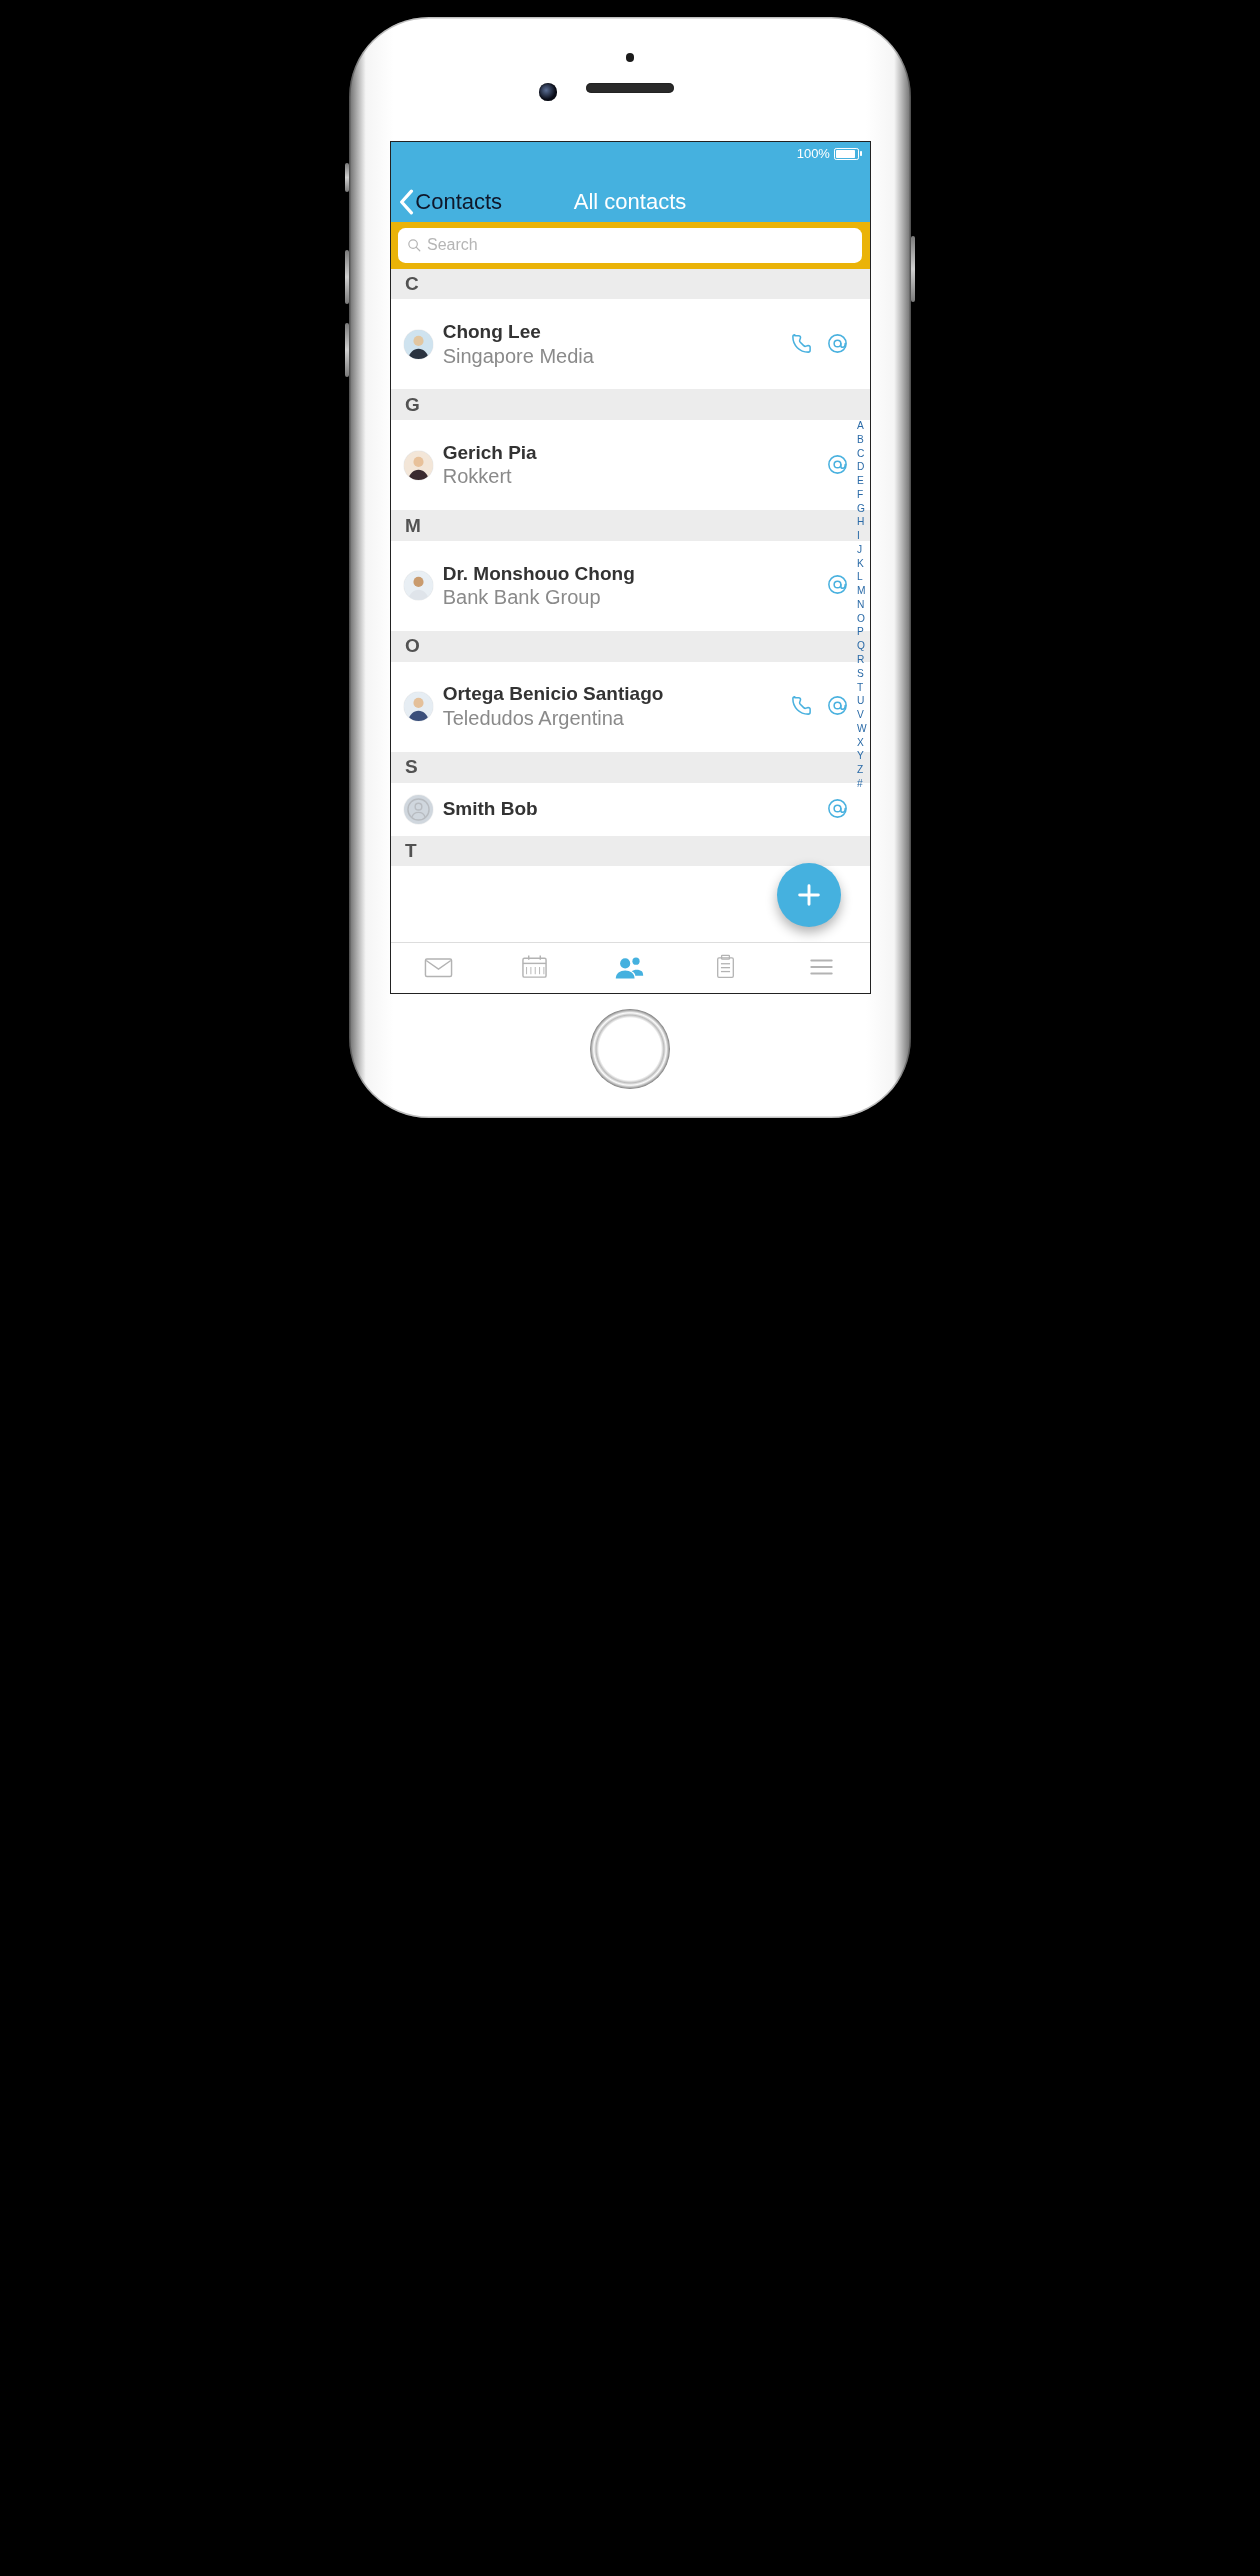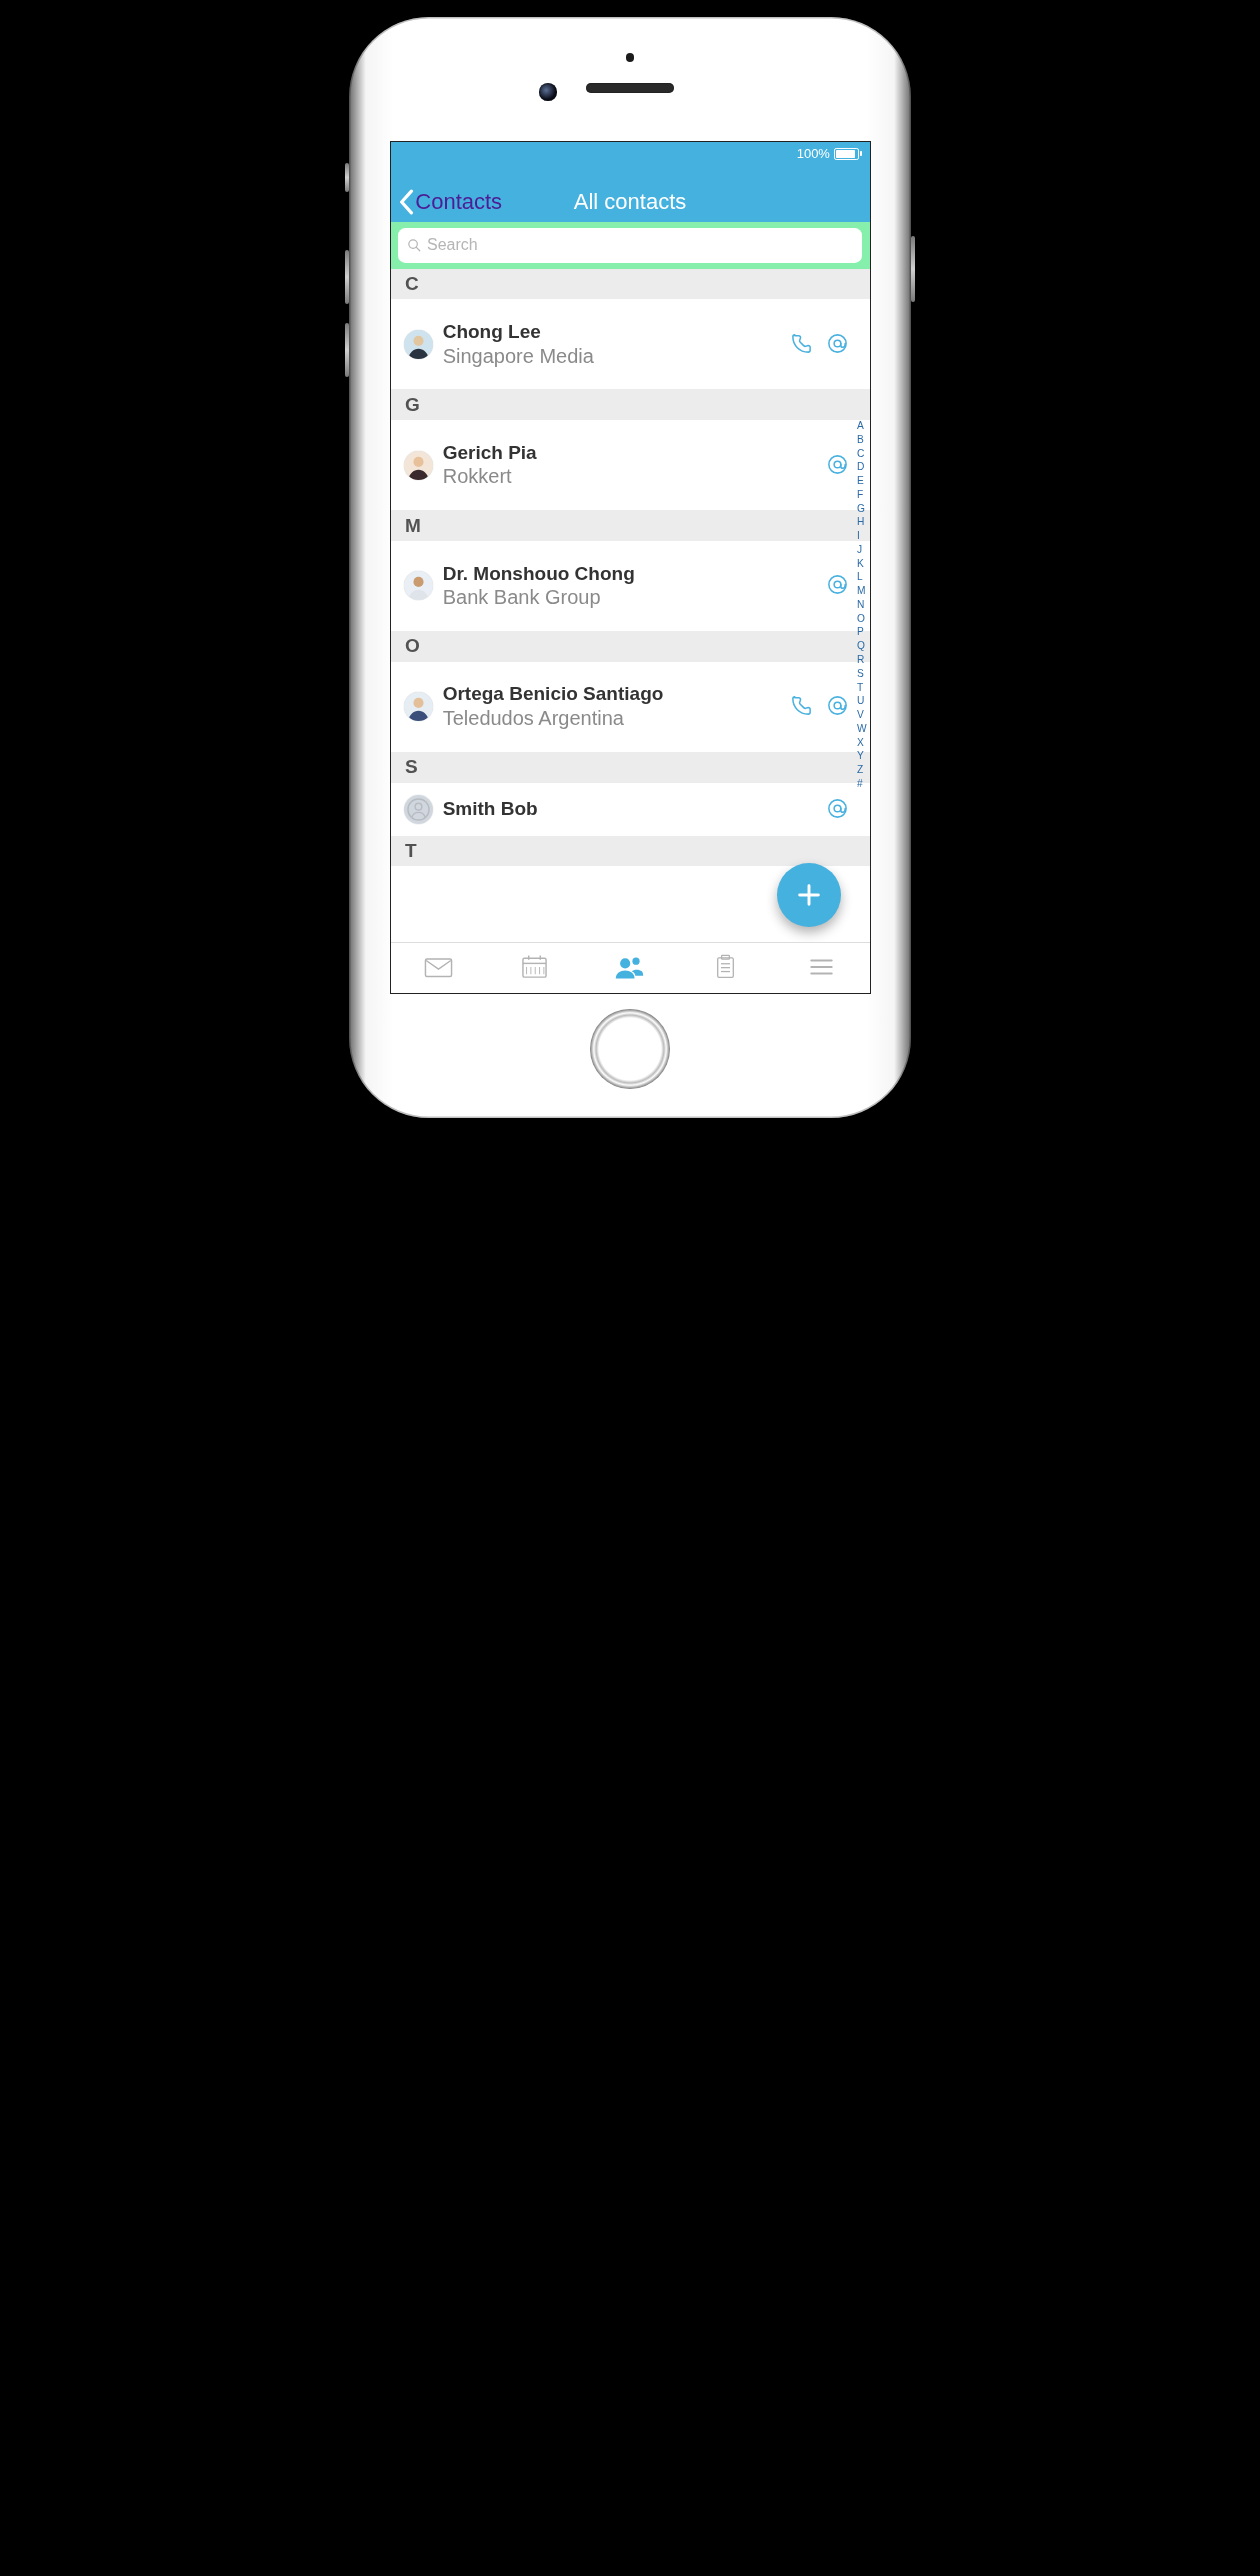--- a/index.html
+++ b/index.html
@@ -25,25 +25,25 @@
 .screen{
   width:481px; height:853px; margin:0 auto; background:#fff; border:1.5px solid #222; position:relative; overflow:hidden;
 }
 
 .topbar{ height:80px; background:#45b1df; color:#fff; position:relative; }
 .statusbar{ position:absolute; top:4.4px; right:10.2px; font-size:13px; display:flex; align-items:center; gap:4.4px; color:#fff; }
 .batt{ width:25px; height:11.7px; border:1.5px solid #fff; border-radius:2.2px; position:relative; display:inline-block;}
 .batt::after{content:""; position:absolute; right:-3.6px; top:2.2px; width:2.2px; height:4.4px; background:#fff; border-radius:0.7px;}
 .batt i{position:absolute; left:0.7px; top:0.7px; bottom:0.7px; width:19px; background:#fff; border-radius:0.7px;}
 .navrow{position:absolute; bottom:7.3px; left:0; right:0; display:flex; align-items:center;}
-.back{display:flex; align-items:center; gap:1.5px; font-size:22px; padding-left:7.3px; color:#4c1d95;}
+.back{display:flex; align-items:center; gap:1.5px; font-size:22px; padding-left:7.3px; color:#0f172a;}
 .back svg{width:16px;height:26px;}
 .title{position:absolute; left:0; right:0; text-align:center; font-size:22px; font-weight:400; pointer-events:none;}
 
-.searchwrap{background:#86efac; padding:5.8px 7.3px;}
+.searchwrap{background:#eab308; padding:5.8px 7.3px;}
 .search{background:#fff; border-radius:7.3px; height:35px; display:flex; align-items:center; padding:0 8.8px; color:#a5a5a5; gap:5.8px;}
 .search svg{width:14.6px;height:14.6px;}
 .search input{border:none; outline:none; font-size:16px; flex:1; color:#666;}
 .search input::placeholder{color:#b5b5b5;}
 
 .list{height:calc(100% - 80px - 47px - 51px); overflow:hidden; background:#fff;}
 .section-head{background:#ececec; color:#525252; font-size:19px; font-weight:600; padding:4.4px 14.6px;}
 .row{display:flex; align-items:center; padding:7.3px 13px; border-bottom:0px solid #eee; gap:10.2px; height:90px;}
 .row.short{height:53px;}
 .avatar{width:29px;height:29px;border-radius:50%;background:#d0d7de; display:flex;align-items:center;justify-content:center;overflow:hidden;box-shadow:0 0 0 0.7px rgba(0,0,0,.05);}

